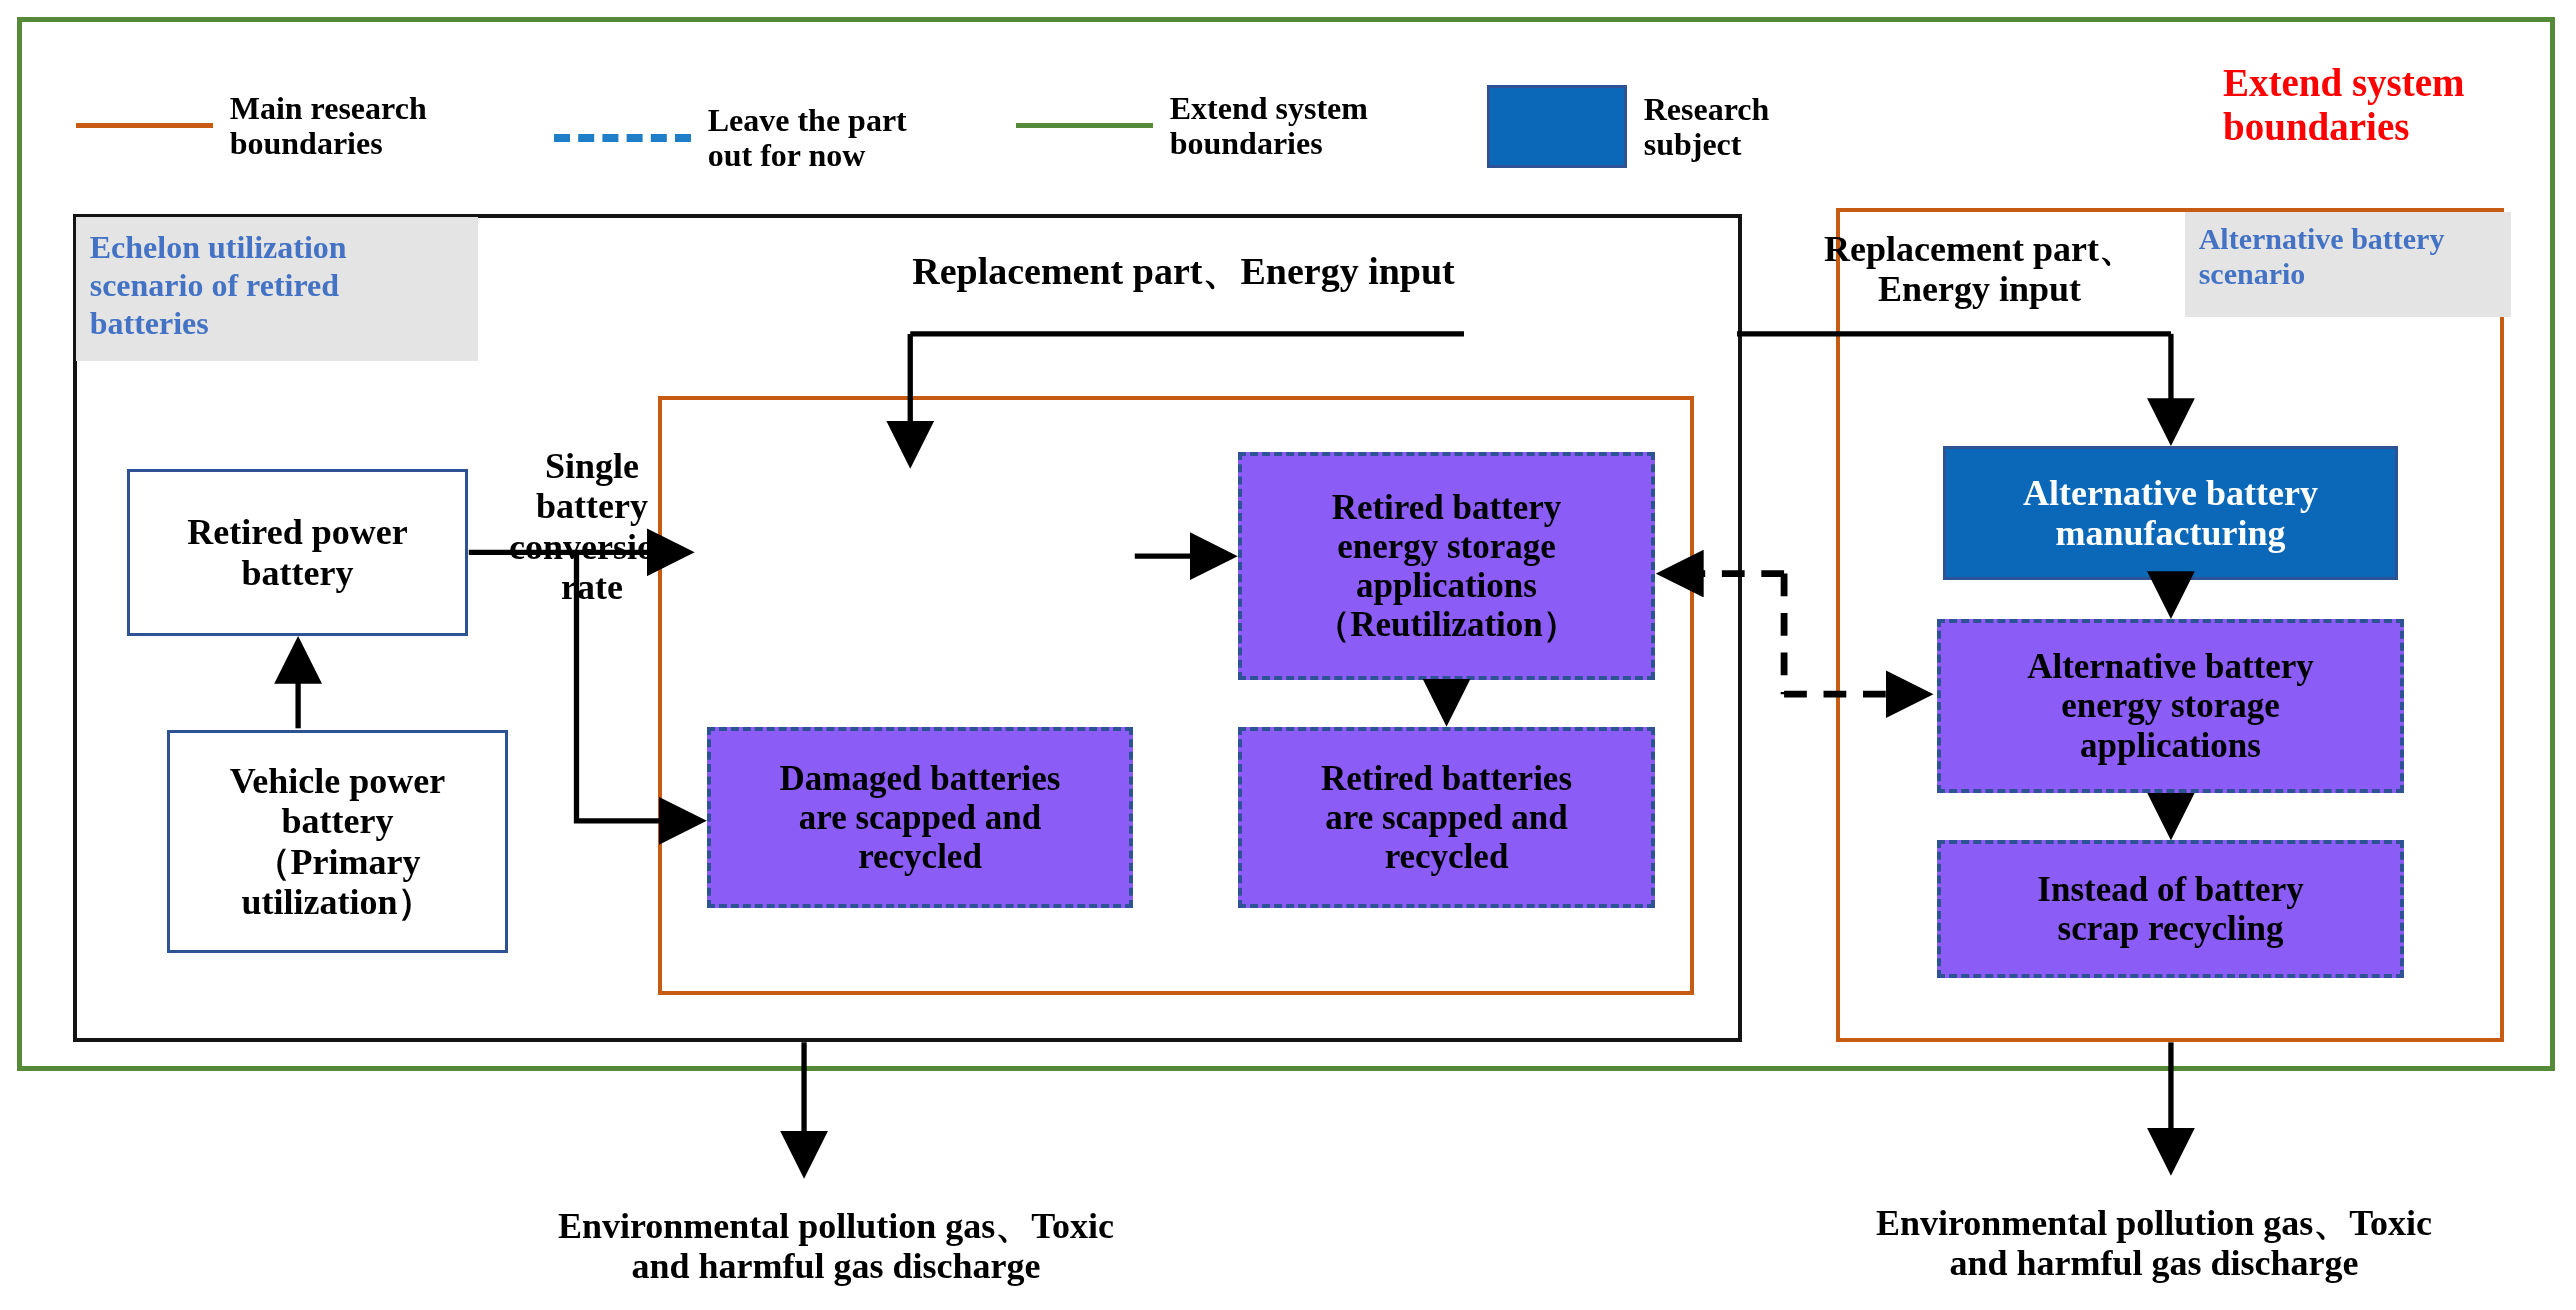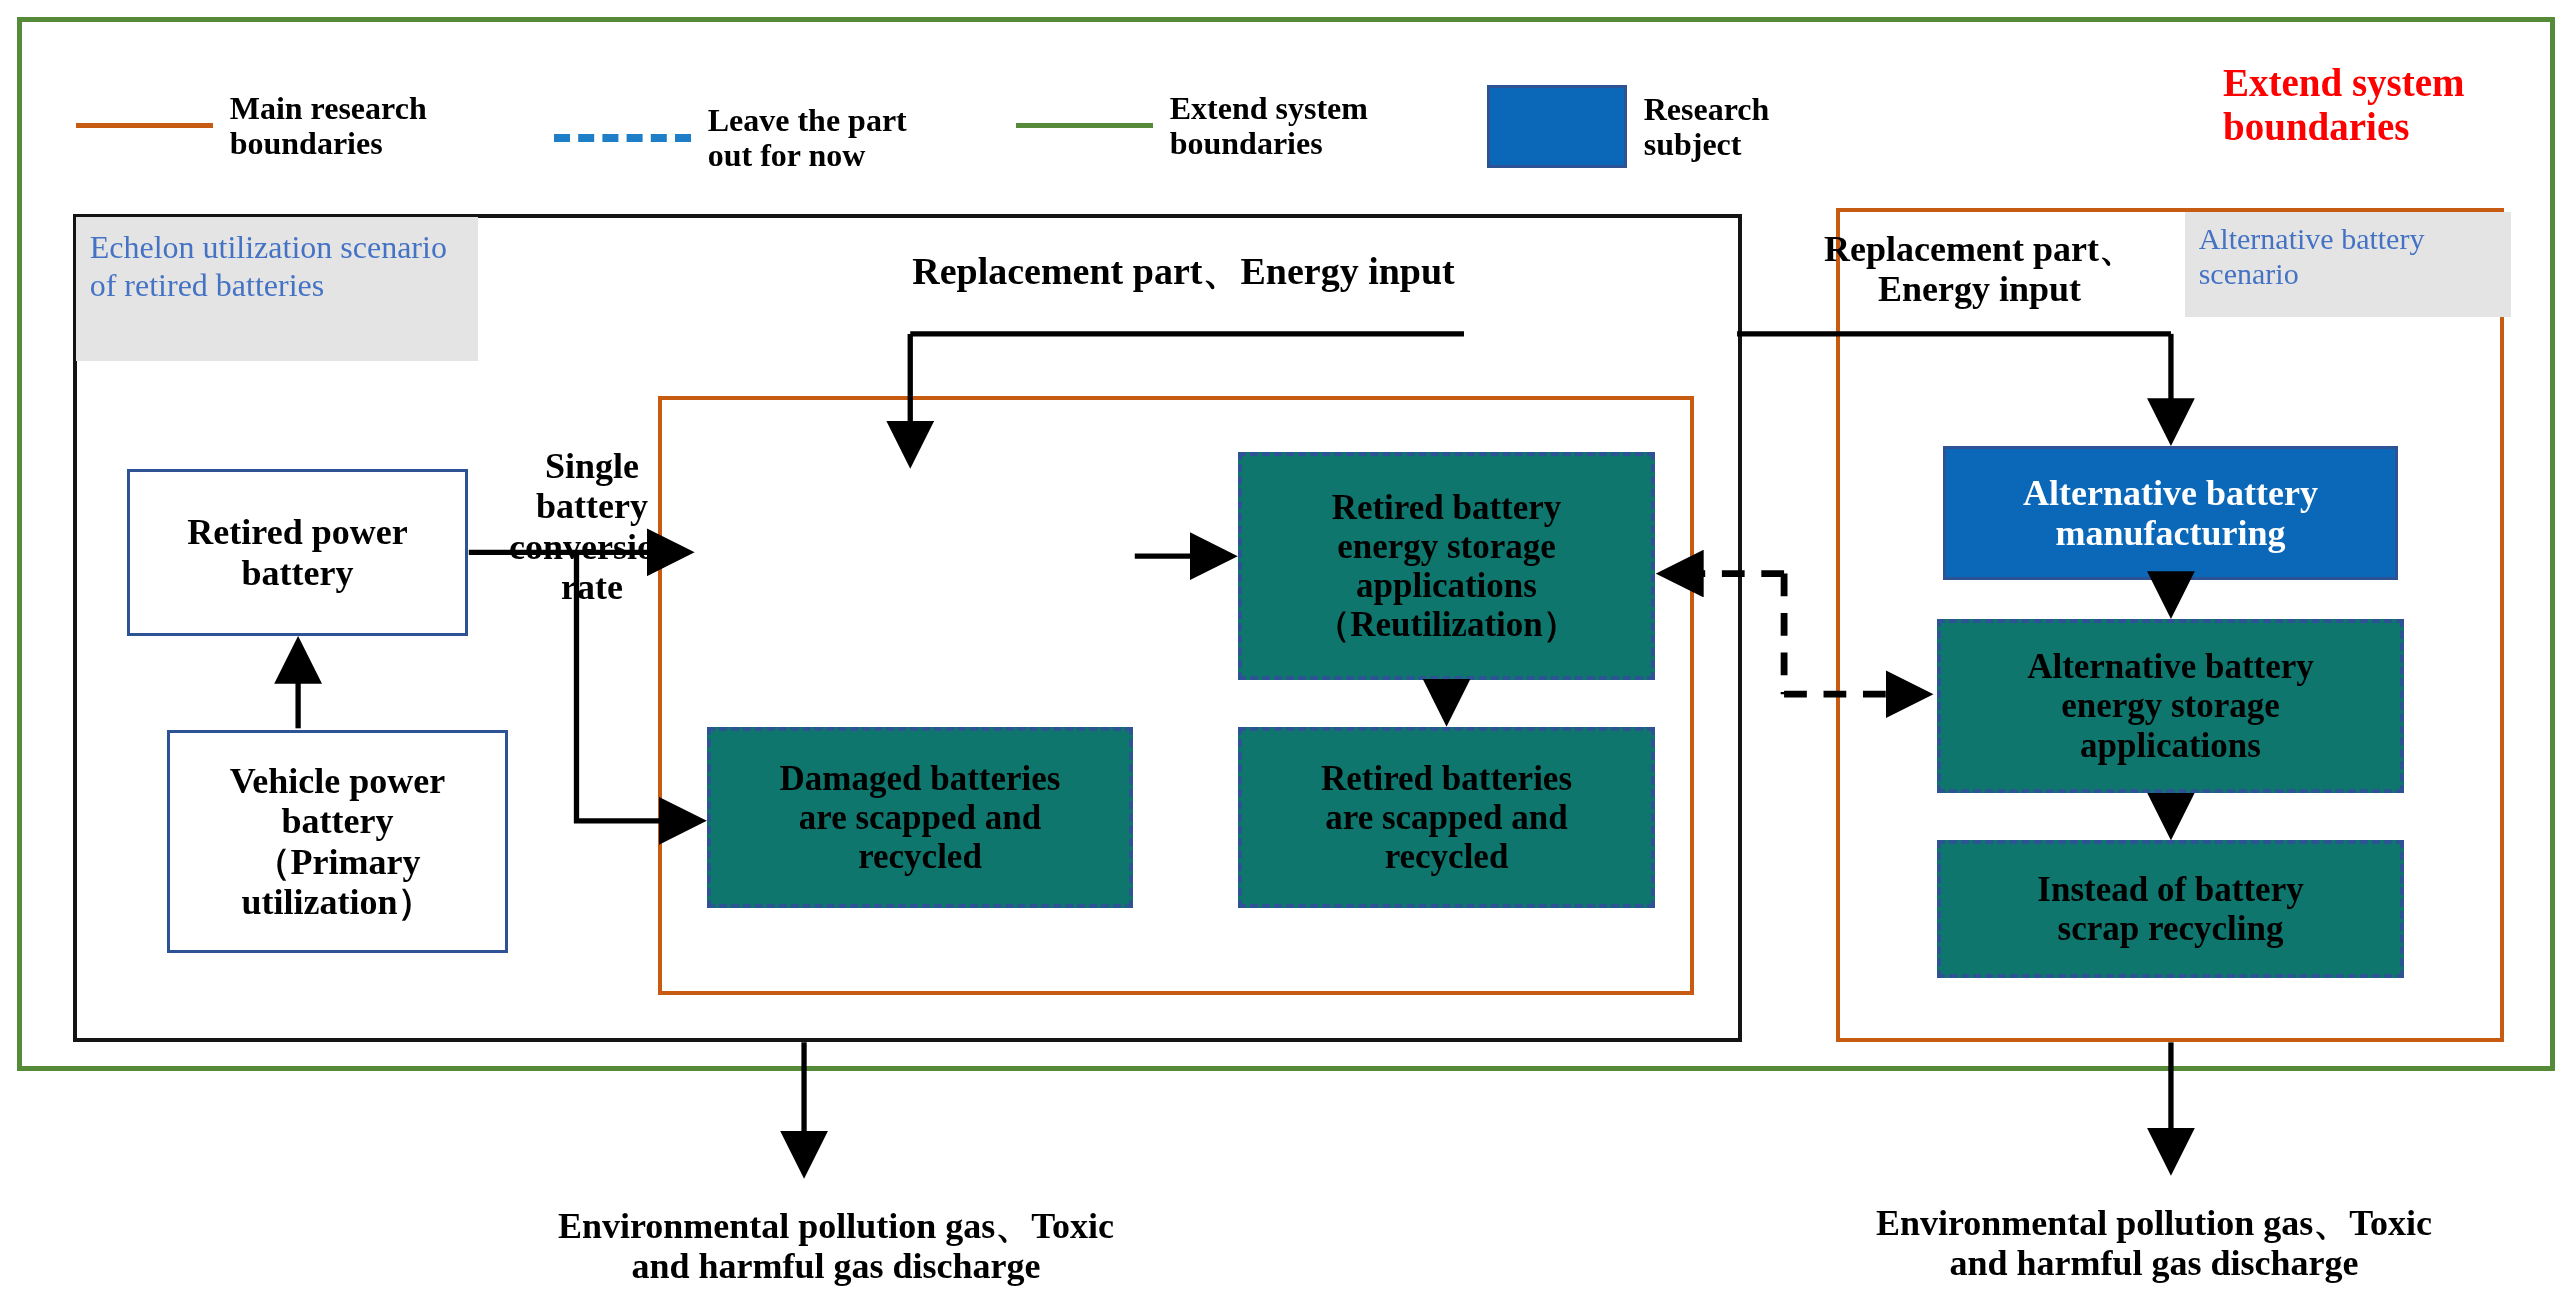--- a/index.html
+++ b/index.html
@@ -18,27 +18,27 @@
   .legend-swatch-dash{width:137px;height:0;border-top:8.3px dashed #1E7FC8;}
   .legend-swatch-box{width:140px;height:83px;background:#0B68B8;border:3px solid #2E5394;box-sizing:border-box;}
   .legend-text{font-weight:bold;font-size:32px;line-height:1.08;color:#000;margin-left:16.7px;white-space:pre-line;}
   .legend-title-red{position:absolute;font-weight:bold;font-size:39px;line-height:1.12;color:#FF0000;white-space:pre-line;}
 
   
   .black-frame{position:absolute;border:4.6px solid #141414;box-sizing:border-box;}
   .orange-frame{position:absolute;border:4.6px solid #C75B12;box-sizing:border-box;}
 
   
-  .scenario-tag{position:absolute;background:#E4E4E4;color:#4472C4;font-weight:normal;line-height:1.18;box-sizing:border-box;}
+  .scenario-tag{position:absolute;background:#E4E4E4;color:#4472C4;font-weight:bold;line-height:1.18;box-sizing:border-box;}
 
   
   .node{position:absolute;box-sizing:border-box;display:flex;align-items:center;justify-content:center;text-align:center;
         font-weight:bold;line-height:1.12;color:#000;white-space:pre-line;}
   .node.solid-blue-outline{border:3.8px solid #2E5394;background:#ffffff;}
-  .node.dashed-blue{border:4.6px dashed #2E5394;background:#0f766e;}
+  .node.dashed-blue{border:4.6px dashed #2E5394;background:#8b5cf6;}
   .node.filled{background:#0B68B8;border:3px solid #2E5394;color:#ffffff;}
 
   
   .flow-label{position:absolute;font-weight:bold;color:#000;line-height:1.12;text-align:center;white-space:pre-line;}
 
   
   #wires{position:absolute;left:0;top:0;width:2576px;height:1311px;pointer-events:none;}
 </style>
 </head>
 <body>

